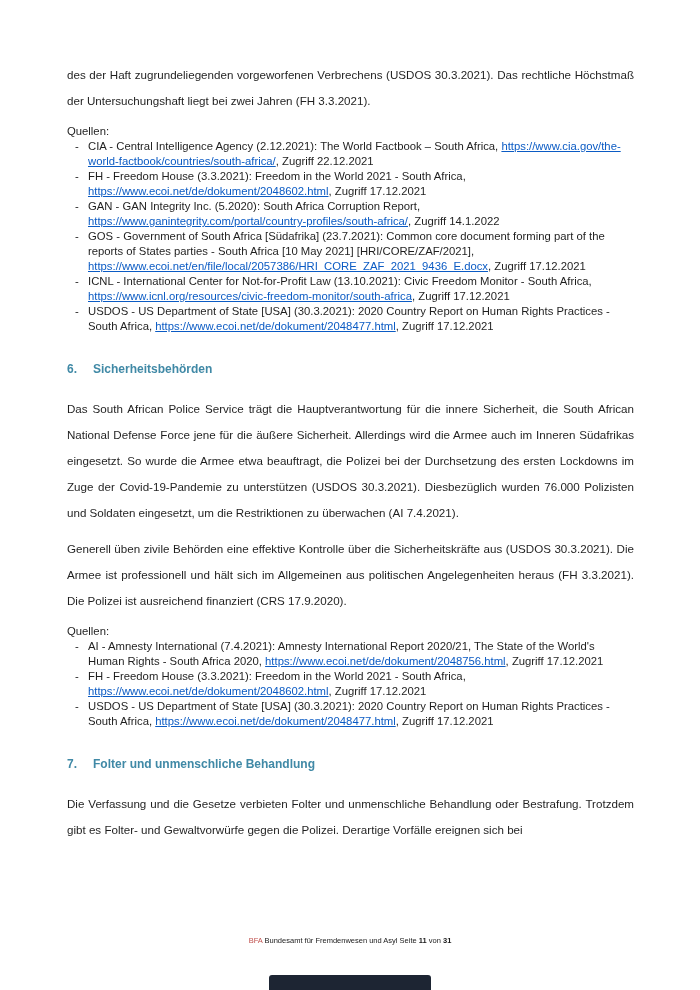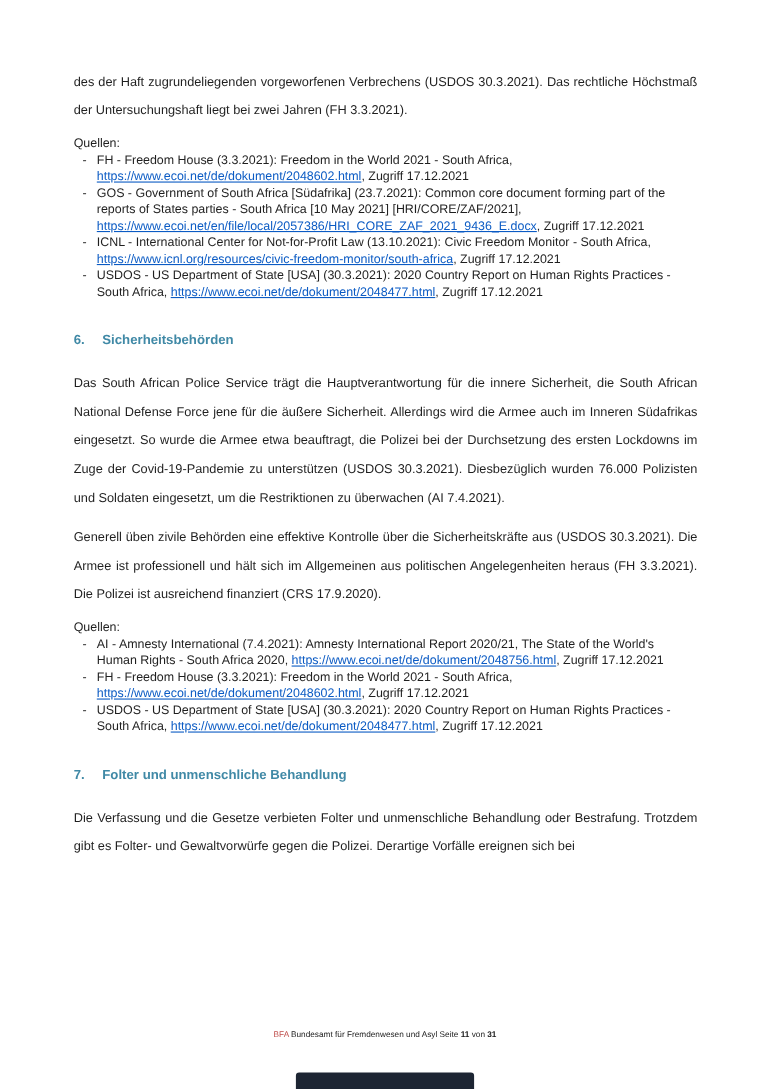--- a/index.html
+++ b/index.html
@@ -89,21 +89,23 @@
 </head>
 <body>
 
 <div class="page">
 
   <p class="body-par">des der Haft zugrundeliegenden vorgeworfenen Verbrechens (USDOS 30.3.2021). Das rechtliche Höchstmaß der Untersuchungshaft liegt bei zwei Jahren (FH 3.3.2021).</p>
 
   <div class="sources-block">
     <div class="sources-label">Quellen:</div>
     <ul class="source-list">
+        <li><span>CIA - Central Intelligence Agency (2.12.2021): The World Factbook – South Africa, </span><a href="#" class="link">https://www.cia.gov/the-world-factbook/countries/south-africa/</a><span>, Zugriff 22.12.2021</span></li>
         <li><span>FH - Freedom House (3.3.2021): Freedom in the World 2021 - South Africa, </span><a href="#" class="link">https://www.ecoi.net/de/dokument/2048602.html</a><span>, Zugriff 17.12.2021</span></li>
+        <li><span>GAN - GAN Integrity Inc. (5.2020): South Africa Corruption Report, </span><a href="#" class="link">https://www.ganintegrity.com/portal/country-profiles/south-africa/</a><span>, Zugriff 14.1.2022</span></li>
         <li><span>GOS - Government of South Africa [Südafrika] (23.7.2021): Common core document forming part of the reports of States parties - South Africa [10 May 2021] [HRI/CORE/ZAF/2021], </span><a href="#" class="link">https://www.ecoi.net/en/file/local/2057386/HRI_CORE_ZAF_2021_9436_E.docx</a><span>, Zugriff 17.12.2021</span></li>
         <li><span>ICNL - International Center for Not-for-Profit Law (13.10.2021): Civic Freedom Monitor - South Africa, </span><a href="#" class="link">https://www.icnl.org/resources/civic-freedom-monitor/south-africa</a><span>, Zugriff 17.12.2021</span></li>
         <li><span>USDOS - US Department of State [USA] (30.3.2021): 2020 Country Report on Human Rights Practices - South Africa, </span><a href="#" class="link">https://www.ecoi.net/de/dokument/2048477.html</a><span>, Zugriff 17.12.2021</span></li>
       </ul>
   </div>
 
   <h2 class="section-heading">
     <span class="sec-num">6.</span><span class="sec-title">Sicherheitsbehörden</span>
   </h2>
 

